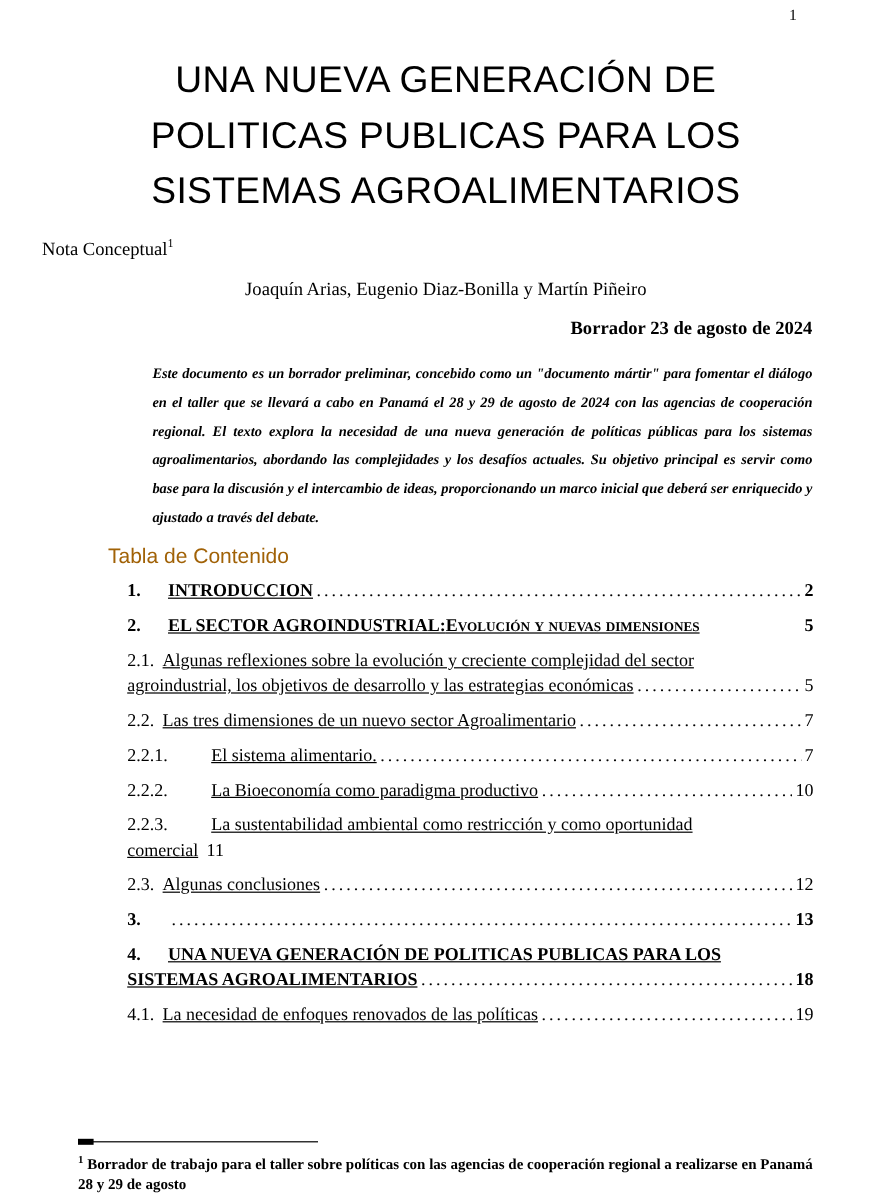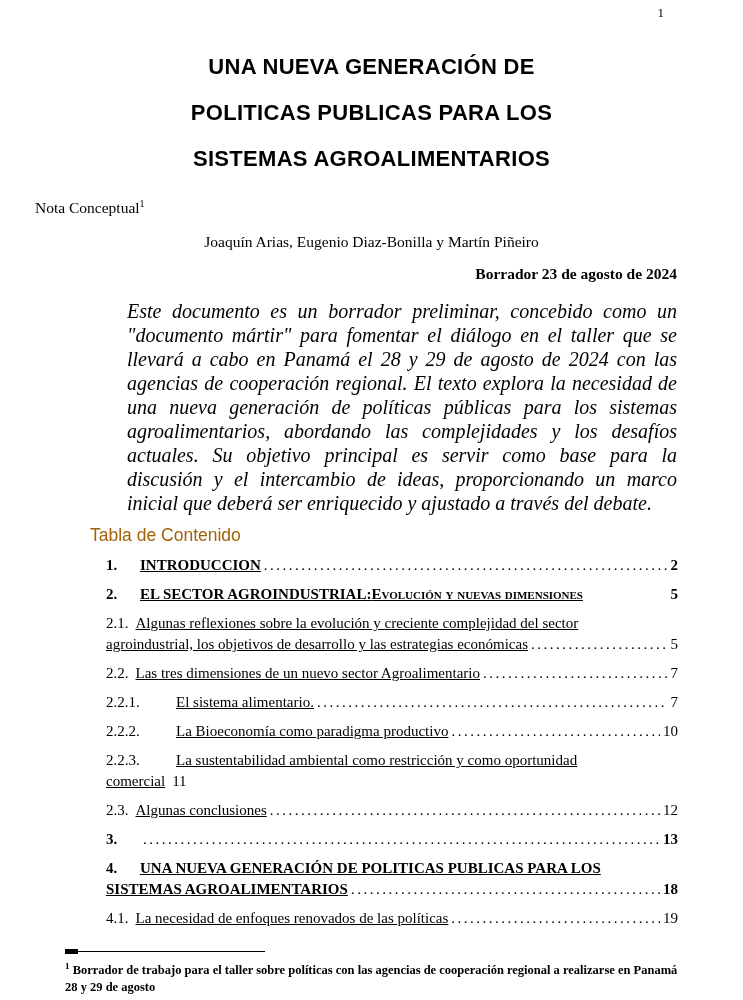--- a/index.html
+++ b/index.html
@@ -17,22 +17,22 @@
   .page-number {
     position: absolute;
     top: 5px;
     right: 79px;
     font-size: 13px;
   }
   .title {
     margin: 44px 40px 0;
     text-align: center;
     font-family: "Liberation Sans", sans-serif;
-    font-weight: 700;
-    font-size: 22px;
+    font-weight: 400;
+    font-size: 31px;
     line-height: 46px;
     letter-spacing: 0.3px;
   }
   .subtitle {
     margin-top: 16px;
     text-align: left;
     font-size: 15.5px;
     padding-left: 35px;
   }
   .subtitle sup { font-size: 10px; }
@@ -42,23 +42,23 @@
     font-size: 15.5px;
   }
   .draft-date {
     margin: 14px 66px 0 0;
     text-align: right;
     font-weight: 700;
     font-size: 15.5px;
   }
   .abstract {
     margin: 16px 66px 0 127px;
-    font-weight: 400;
+    font-weight: 700;
     font-style: italic;
-    font-size: 20px;
+    font-size: 12px;
     line-height: 24px;
     text-align: justify;
   }
   .toc-heading {
     margin: 10px 0 9px 90px;
     font-family: "Liberation Sans", sans-serif;
     font-weight: 400;
     font-size: 17.5px;
   }
   .toc {

